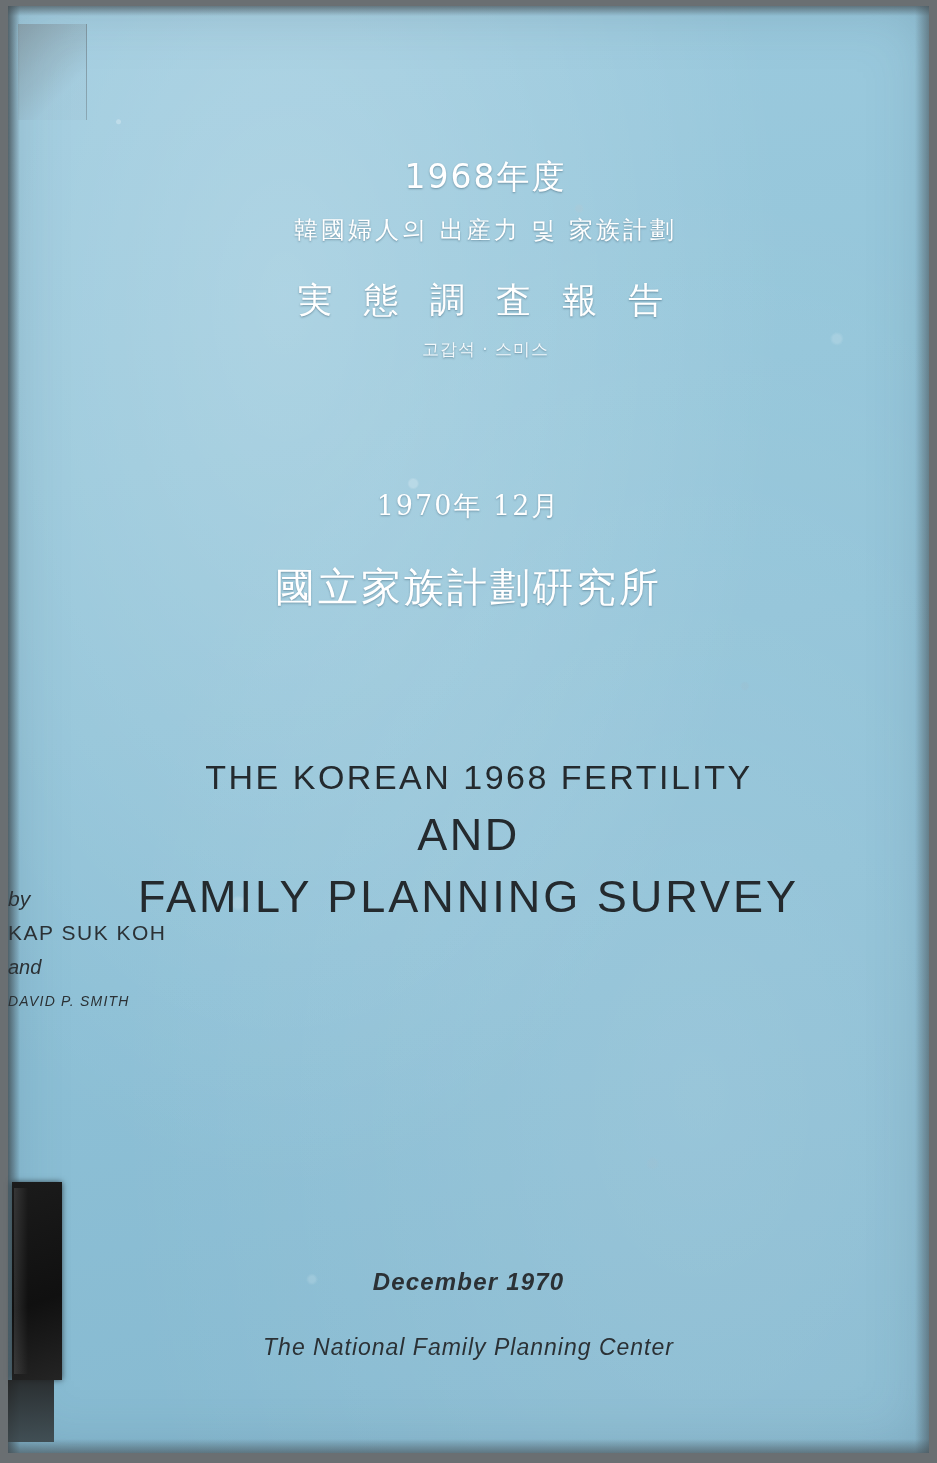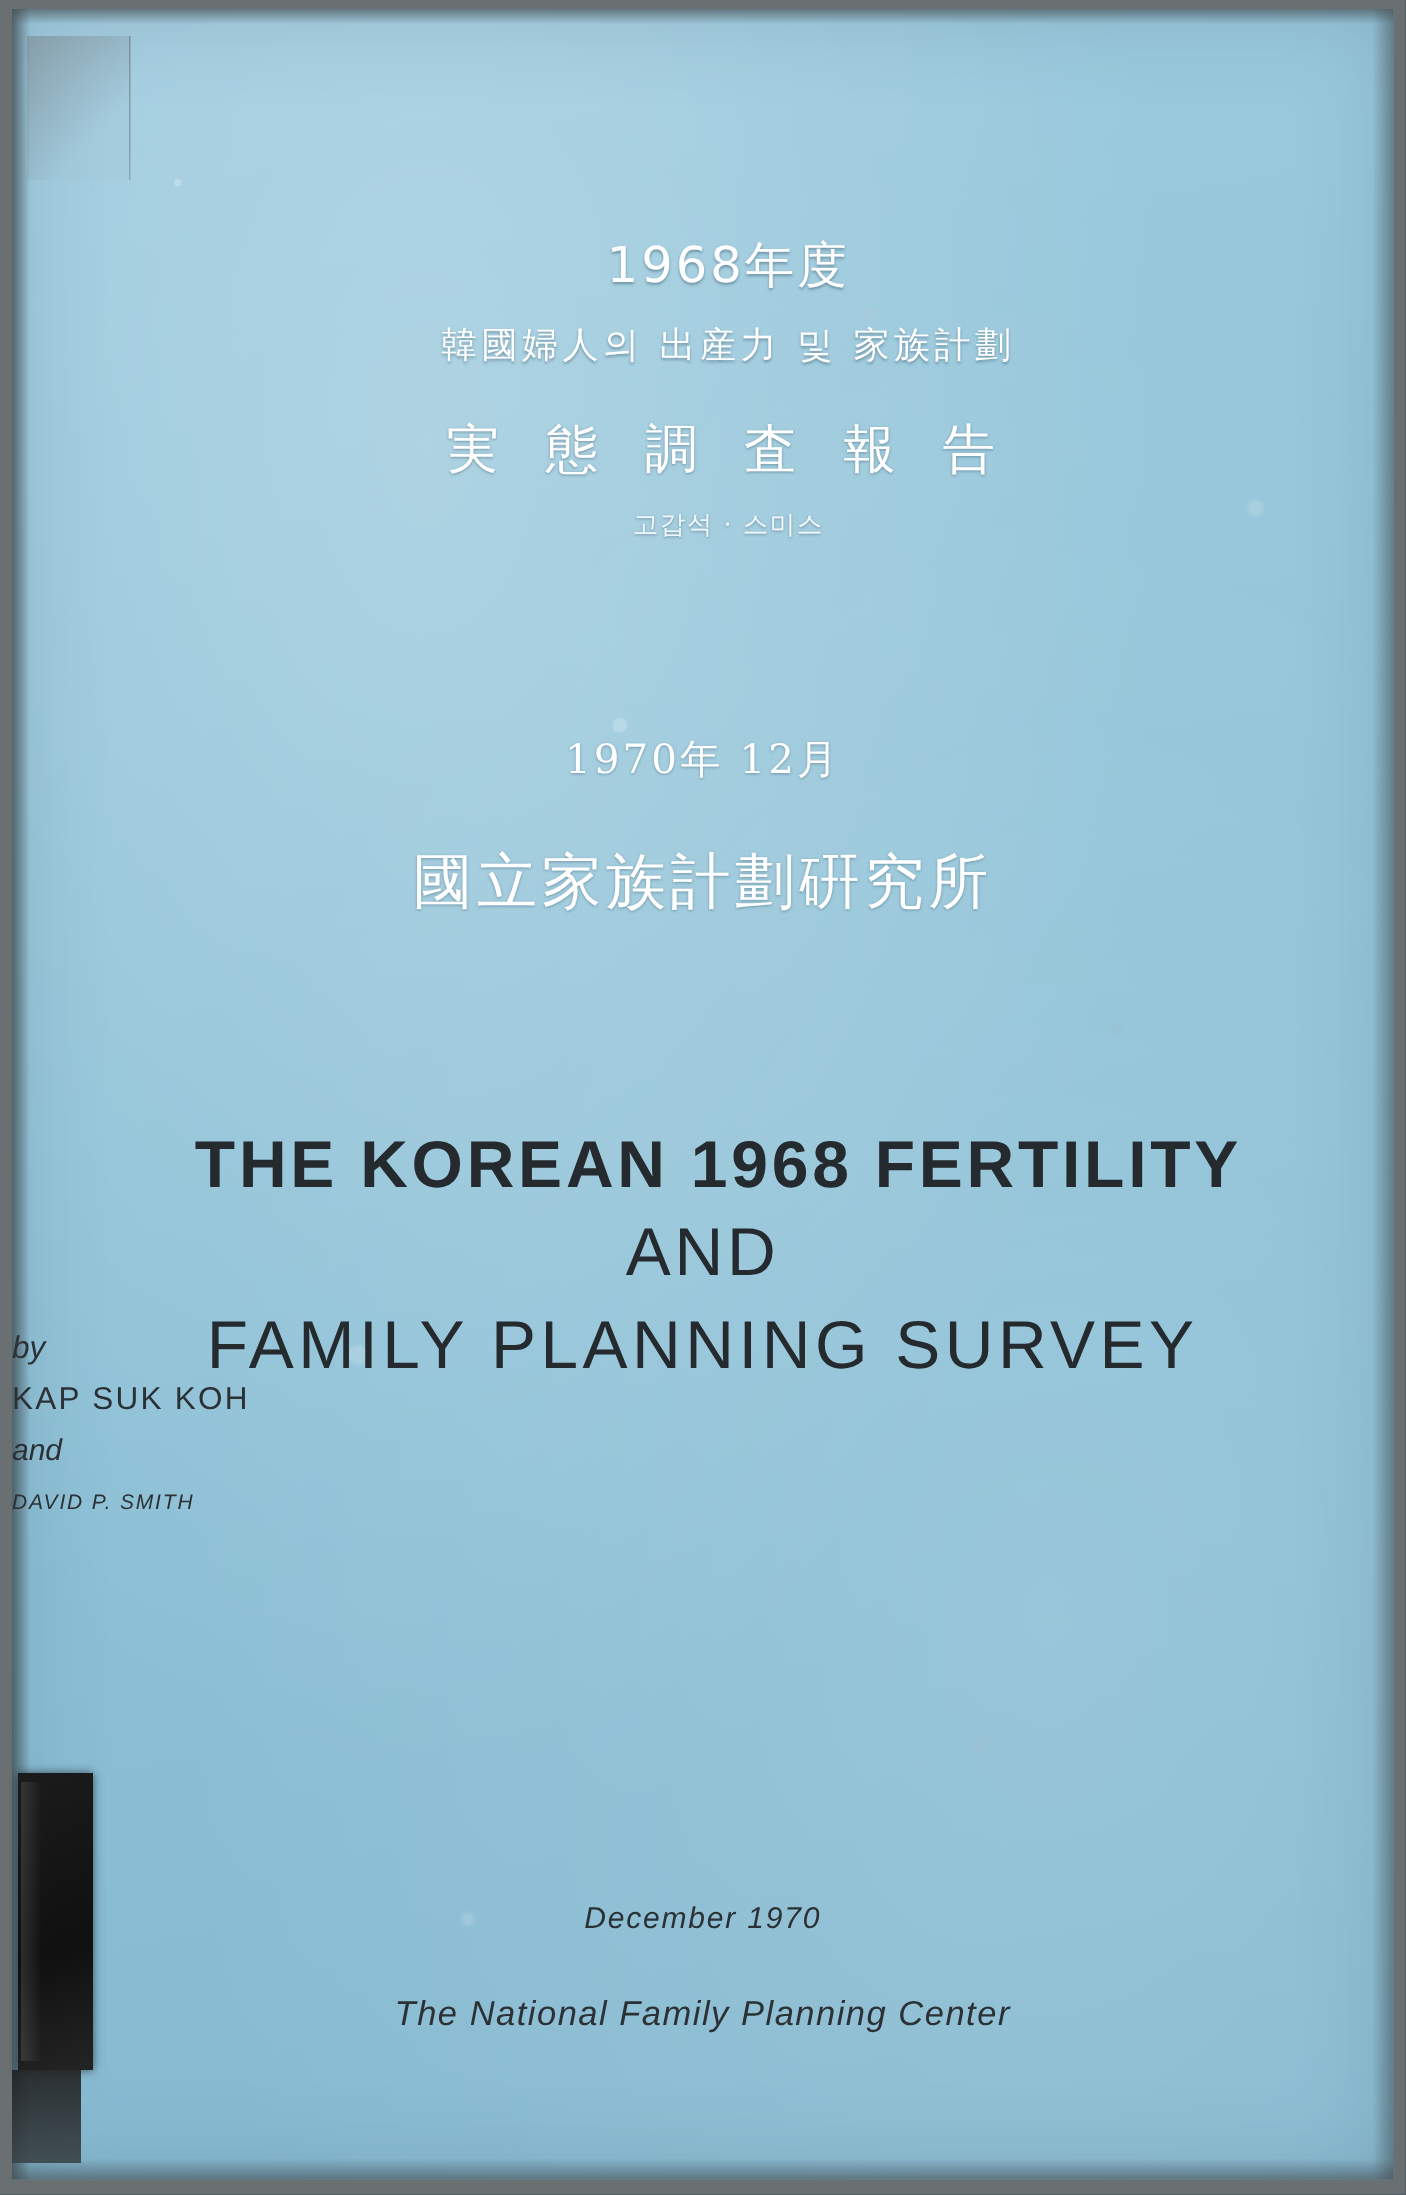--- a/index.html
+++ b/index.html
@@ -174,24 +174,24 @@
 
   .en-title {
     position: absolute;
     left: 0;
     top: 742px;
     width: 921px;
     text-align: center;
     color: #242a2e;
   }
   .en-title .t1 {
-    font-size: 44px;
+    font-size: 34px;
     letter-spacing: 2.5px;
     line-height: 58px;
-    font-weight: 700;
+    font-weight: 400;
     padding-left: 21px;
   }
   .en-title .t2 {
     font-size: 45px;
     letter-spacing: 2.5px;
     line-height: 58px;
     font-weight: 400;
   }
   .en-title .t3 {
     font-size: 45px;
@@ -233,23 +233,24 @@
 
   .footer {
     position: absolute;
     left: 0;
     top: 1262px;
     width: 921px;
     text-align: center;
     color: #2b3135;
   }
   .footer .date {
-    font-size: 20px;
+    font-size: 24px;
     font-style: italic;
     letter-spacing: 1.2px;
+    font-weight: bold;
   }
   .footer .org {
     font-size: 23px;
     font-style: italic;
     letter-spacing: 1px;
     margin-top: 38px;
   }
 </style>
 </head>
 <body>

